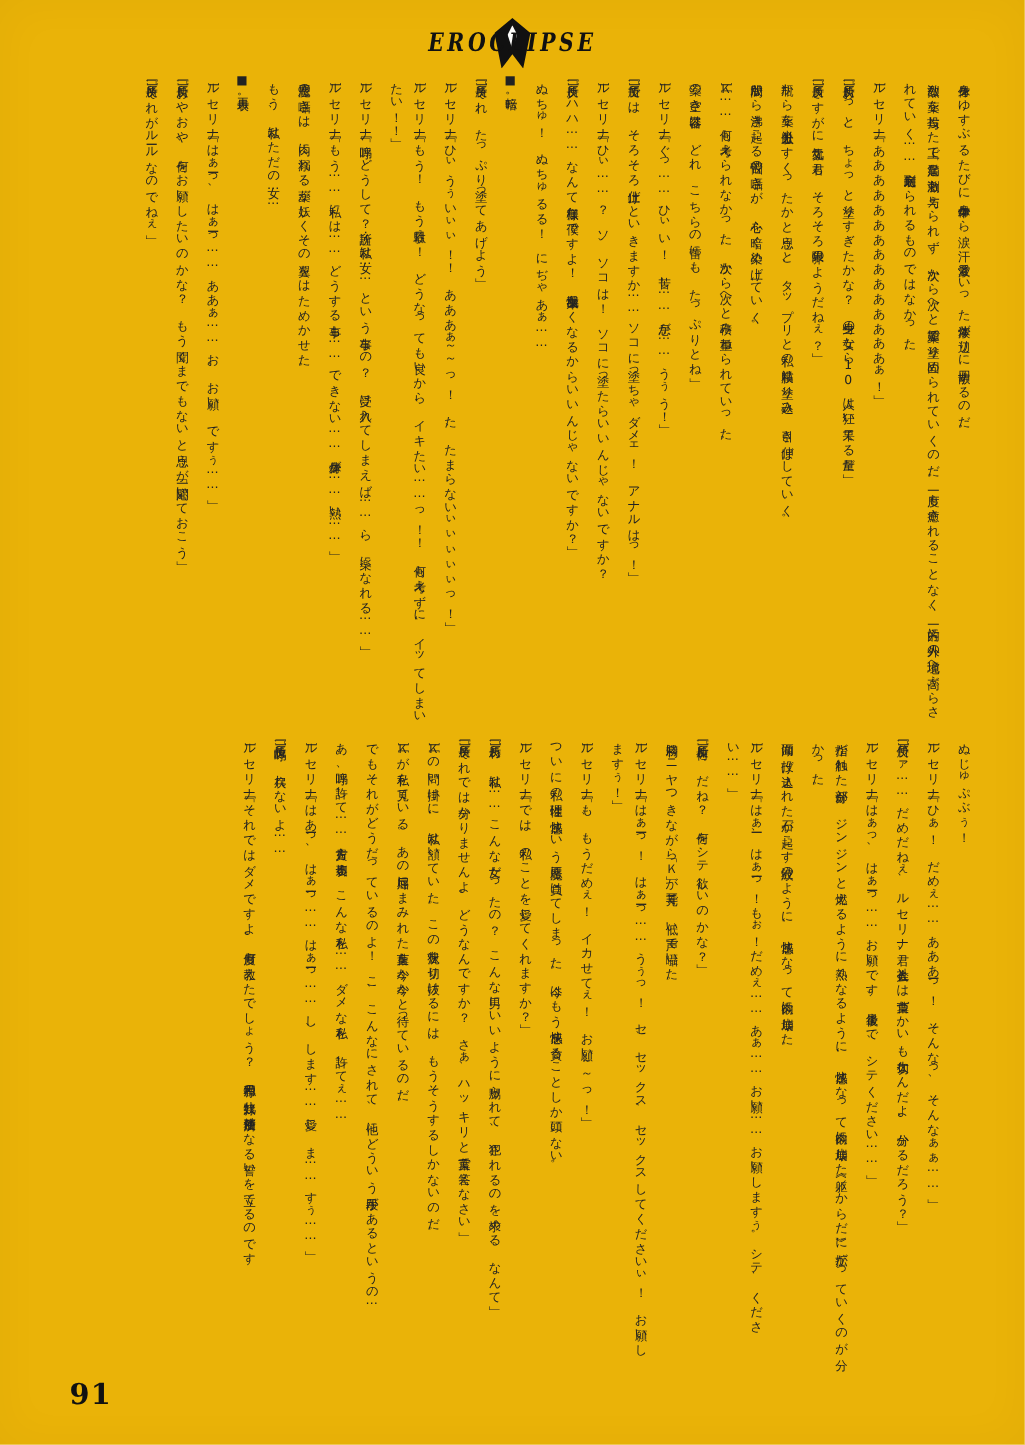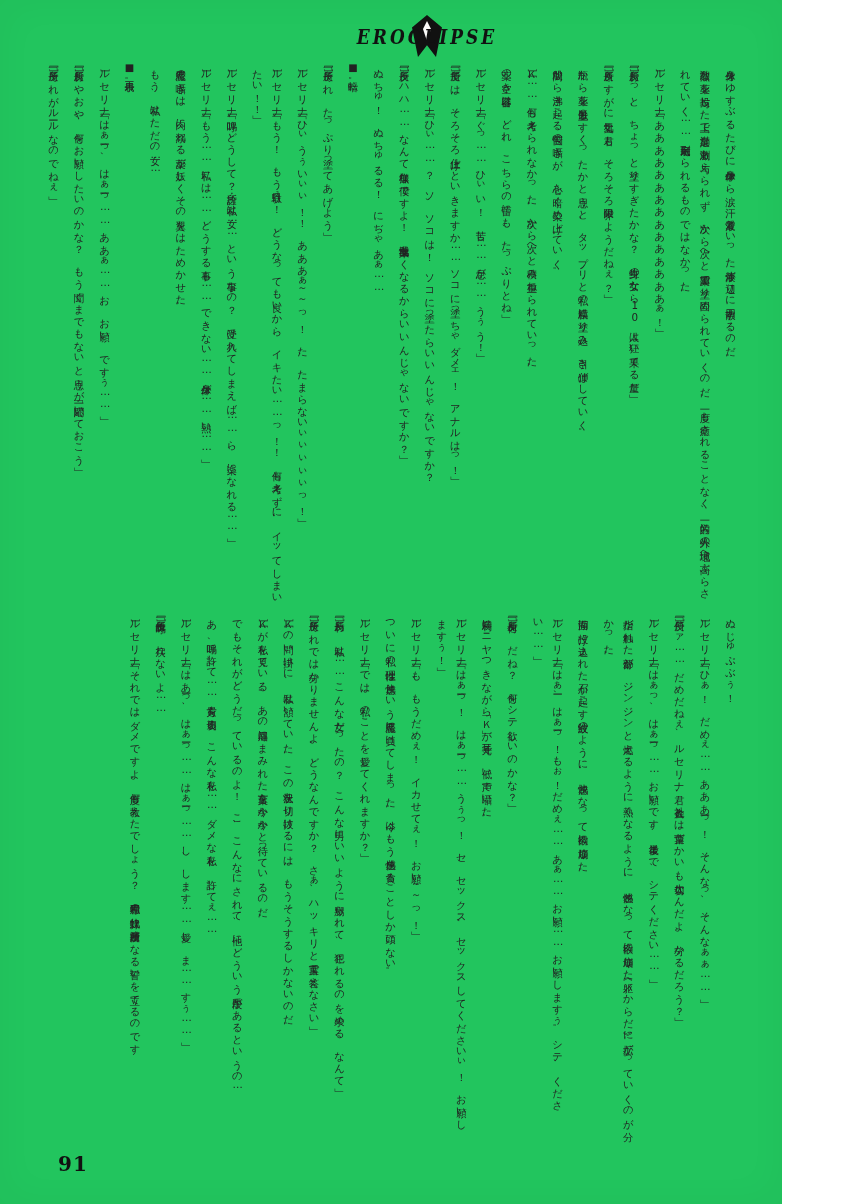--- a/index.html
+++ b/index.html
@@ -11,23 +11,23 @@
     height: 1204px;
     background: #ffffff;
     font-family: "DejaVu Sans", sans-serif;
     color: #1a1a1a;
     position: relative;
     overflow: hidden;
   }
   .page {
     position: absolute;
     left: 0; top: 0;
-    width: 782px;
+    width: 854px;
     height: 1204px;
-    background: #22c55e;
+    background: #eab308;
   }
   
   .page::after {
     content: "";
     position: absolute;
     left: 0; top: 0; right: 0; bottom: 0;
     box-shadow: inset 0 0 40px rgba(0,0,0,0.035);
     pointer-events: none;
   }
 
@@ -116,21 +116,21 @@
   .marker {
     font-size: 10px;
   }
 
   
   .page-number {
     position: absolute;
     left: 58px;
     bottom: 28px;
     font-family: "DejaVu Serif", serif;
-    font-size: 20px;
+    font-size: 24px;
     font-weight: bold;
     color: #111;
     letter-spacing: 1px;
   }
 </style>
 </head>
 <body>
 
 <div class="page">
 

